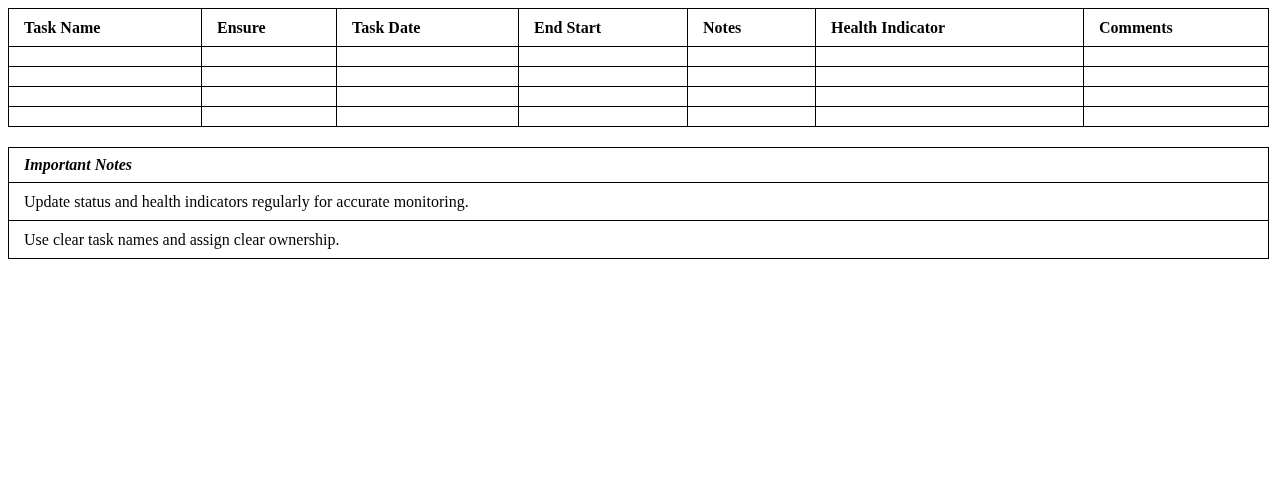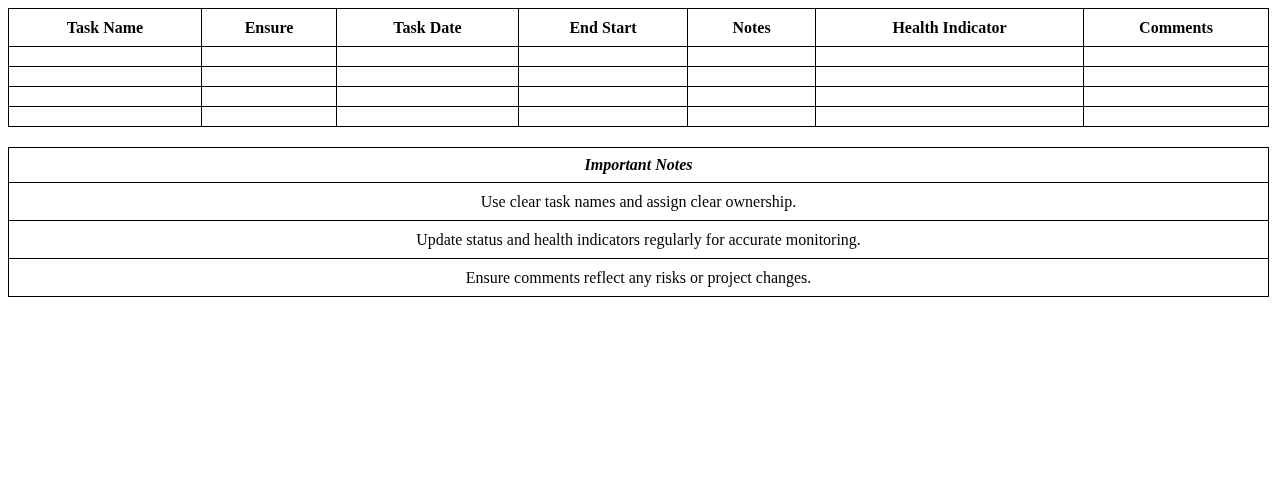--- a/index.html
+++ b/index.html
@@ -22,23 +22,23 @@
     table-layout: fixed;
     width: 1260px;
     margin-left: 8px;
   }
   .task-table {
     padding-top: 0;
     margin-top: 8px;
   }
   th, td {
     border: 1px solid #000000;
-    padding: 0 7px;
+    padding: 0 15px;
     font-size: 16px;
-    text-align: center;
+    text-align: left;
     vertical-align: middle;
     overflow: hidden;
     white-space: nowrap;
   }
   .task-table th {
     font-weight: bold;
     height: 37px;
   }
   .task-table .empty-row td {
     height: 19px;
@@ -125,24 +125,21 @@
 
   <table class="notes-table">
     <colgroup>
       <col style="width:1260px">
     </colgroup>
     <tbody>
       <tr class="notes-title-row">
         <td>Important Notes</td>
       </tr>
       <tr class="note-row">
-        <td>Use clear task names and assign clear ownership.</td>
-      </tr>
-      <tr class="note-row">
         <td>Update status and health indicators regularly for accurate monitoring.</td>
       </tr>
       <tr class="note-row">
-        <td>Ensure comments reflect any risks or project changes.</td>
+        <td>Use clear task names and assign clear ownership.</td>
       </tr>
     </tbody>
   </table>
 
 </div>
 
 </body></html>

